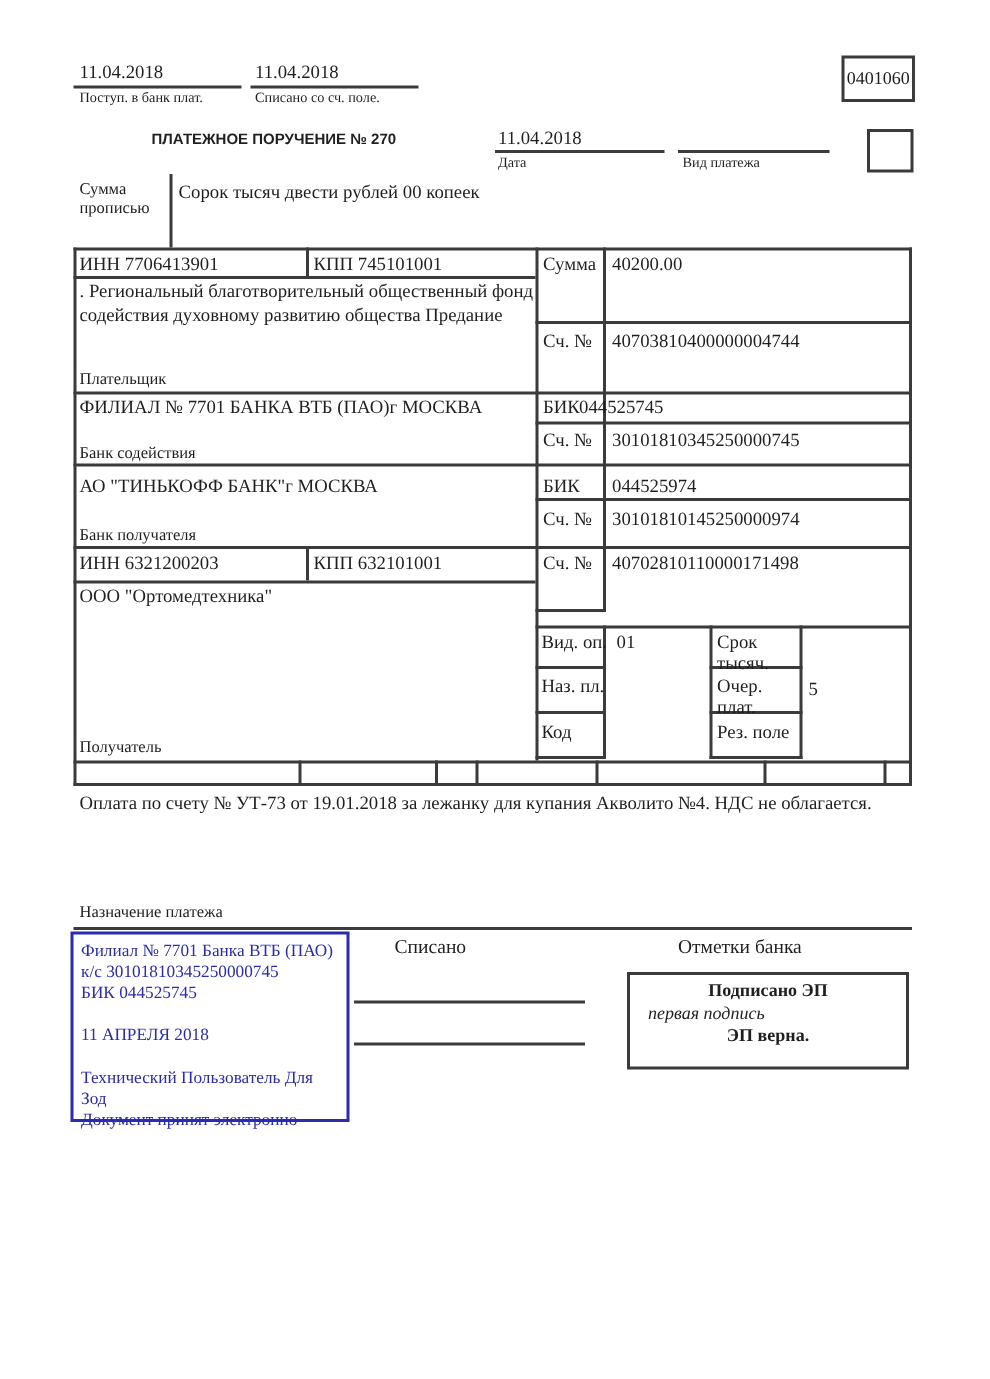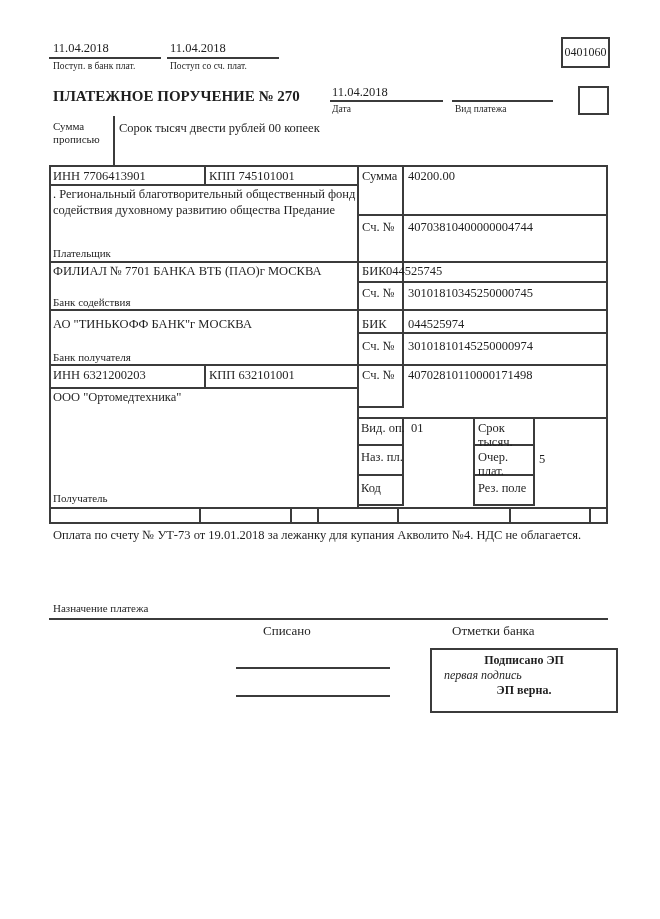--- a/index.html
+++ b/index.html
@@ -4,45 +4,45 @@
 <style>
   html,body{margin:0;padding:0;background:#f3f3f3;}
   .page{position:relative;width:660px;height:919px;background:#ffffff;overflow:hidden;
         font-family:"Liberation Serif","DejaVu Serif",serif;color:#1f1f1f;}
   .hl{position:absolute;height:2px;background:#3b3b3b;}
   .vl{position:absolute;width:2px;background:#3b3b3b;}
   .t{position:absolute;font-size:12.5px;white-space:nowrap;line-height:15px;}
   .lbl{position:absolute;font-size:11px;white-space:nowrap;line-height:13px;}
   .sm{position:absolute;font-size:9.5px;white-space:nowrap;line-height:11px;text-align:center;}
   .wrap{white-space:normal;}
-  .title{position:absolute;font-family:Liberation Serif, serif;
-         font-weight:bold;font-size:15px;white-space:nowrap;}
+  .title{position:absolute;font-family:Liberation Sans, sans-serif;
+         font-weight:bold;font-size:10px;white-space:nowrap;margin-left:48px;}
   .box{position:absolute;border:2px solid #3b3b3b;box-sizing:border-box;}
   .formcode{display:flex;align-items:center;justify-content:center;font-size:12px;}
   .stamp{position:absolute;left:47px;top:621px;width:186px;height:127px;box-sizing:border-box;
          border:2px solid #2b2bb2;color:#2b2bb2;font-size:11.5px;line-height:14px;
          padding:4px 5px;}
   .marks{position:absolute;left:418px;top:648px;width:188px;height:65px;box-sizing:border-box;
-         border:2px solid #3b3b3b;font-size:12px;line-height:15px;padding-top:3px;margin-left:12px;}
+         border:2px solid #3b3b3b;font-size:12px;line-height:15px;padding-top:3px;}
   .marks .c{text-align:center;}
   .b{font-weight:bold;}
   .i{font-style:italic;}
 </style>
 </head>
 <body>
 
 <div class="page">
 
   <div class="t" style="left:53px;top:41px">11.04.2018</div>
   <div class="hl" style="left:49px;top:57px;width:112px"></div>
   <div class="sm" style="left:53px;top:61px">Поступ. в банк плат.</div>
 
   <div class="t" style="left:170px;top:41px">11.04.2018</div>
   <div class="hl" style="left:167px;top:57px;width:112px"></div>
-  <div class="sm" style="left:170px;top:61px">Поступ со сч. плат.</div>
+  <div class="sm" style="left:170px;top:61px">Списано со сч. поле.</div>
 
   <div class="box formcode" style="left:561px;top:37px;width:49px;height:31px">0401060</div>
 
   <div class="title" style="left:53px;top:88px">ПЛАТЕЖНОЕ ПОРУЧЕНИЕ № 270</div>
   <div class="t" style="left:332px;top:85px">11.04.2018</div>
   <div class="hl" style="left:330px;top:100px;width:113px"></div>
   <div class="sm" style="left:332px;top:104px">Дата</div>
   <div class="hl" style="left:452px;top:100px;width:101px"></div>
   <div class="sm" style="left:455px;top:104px">Вид платежа</div>
   <div class="box" style="left:578px;top:86px;width:31px;height:29px"></div>
@@ -127,20 +127,28 @@
 
   <div class="t" style="left:53px;top:528px">Оплата по счету № УТ-73 от 19.01.2018 за лежанку для купания Акволито №4. НДС не облагается.</div>
   <div class="lbl" style="left:53px;top:602px">Назначение платежа</div>
   <div class="hl" style="left:49px;top:618px;width:559px"></div>
 
   <div class="t" style="left:263px;top:623px;font-size:13px">Списано</div>
   <div class="t" style="left:452px;top:623px;font-size:13px">Отметки банка</div>
   <div class="hl" style="left:236px;top:667px;width:154px"></div>
   <div class="hl" style="left:236px;top:695px;width:154px"></div>
 
+  <div class="stamp">
+    <div>Филиал № 7701 Банка ВТБ (ПАО)</div>
+    <div>к/с 30101810345250000745</div>
+    <div>БИК 044525745</div>
+    <div style="margin-top:14px">11 АПРЕЛЯ 2018</div>
+    <div style="margin-top:15px;width:172px">Технический Пользователь Для Зод</div>
+    <div>Документ принят электронно</div>
+  </div>
 
   <div class="marks">
     <div class="c b">Подписано ЭП</div>
     <div class="i" style="padding-left:12px">первая подпись</div>
     <div class="c b">ЭП верна.</div>
   </div>
 
 </div>
 
 </body></html>

